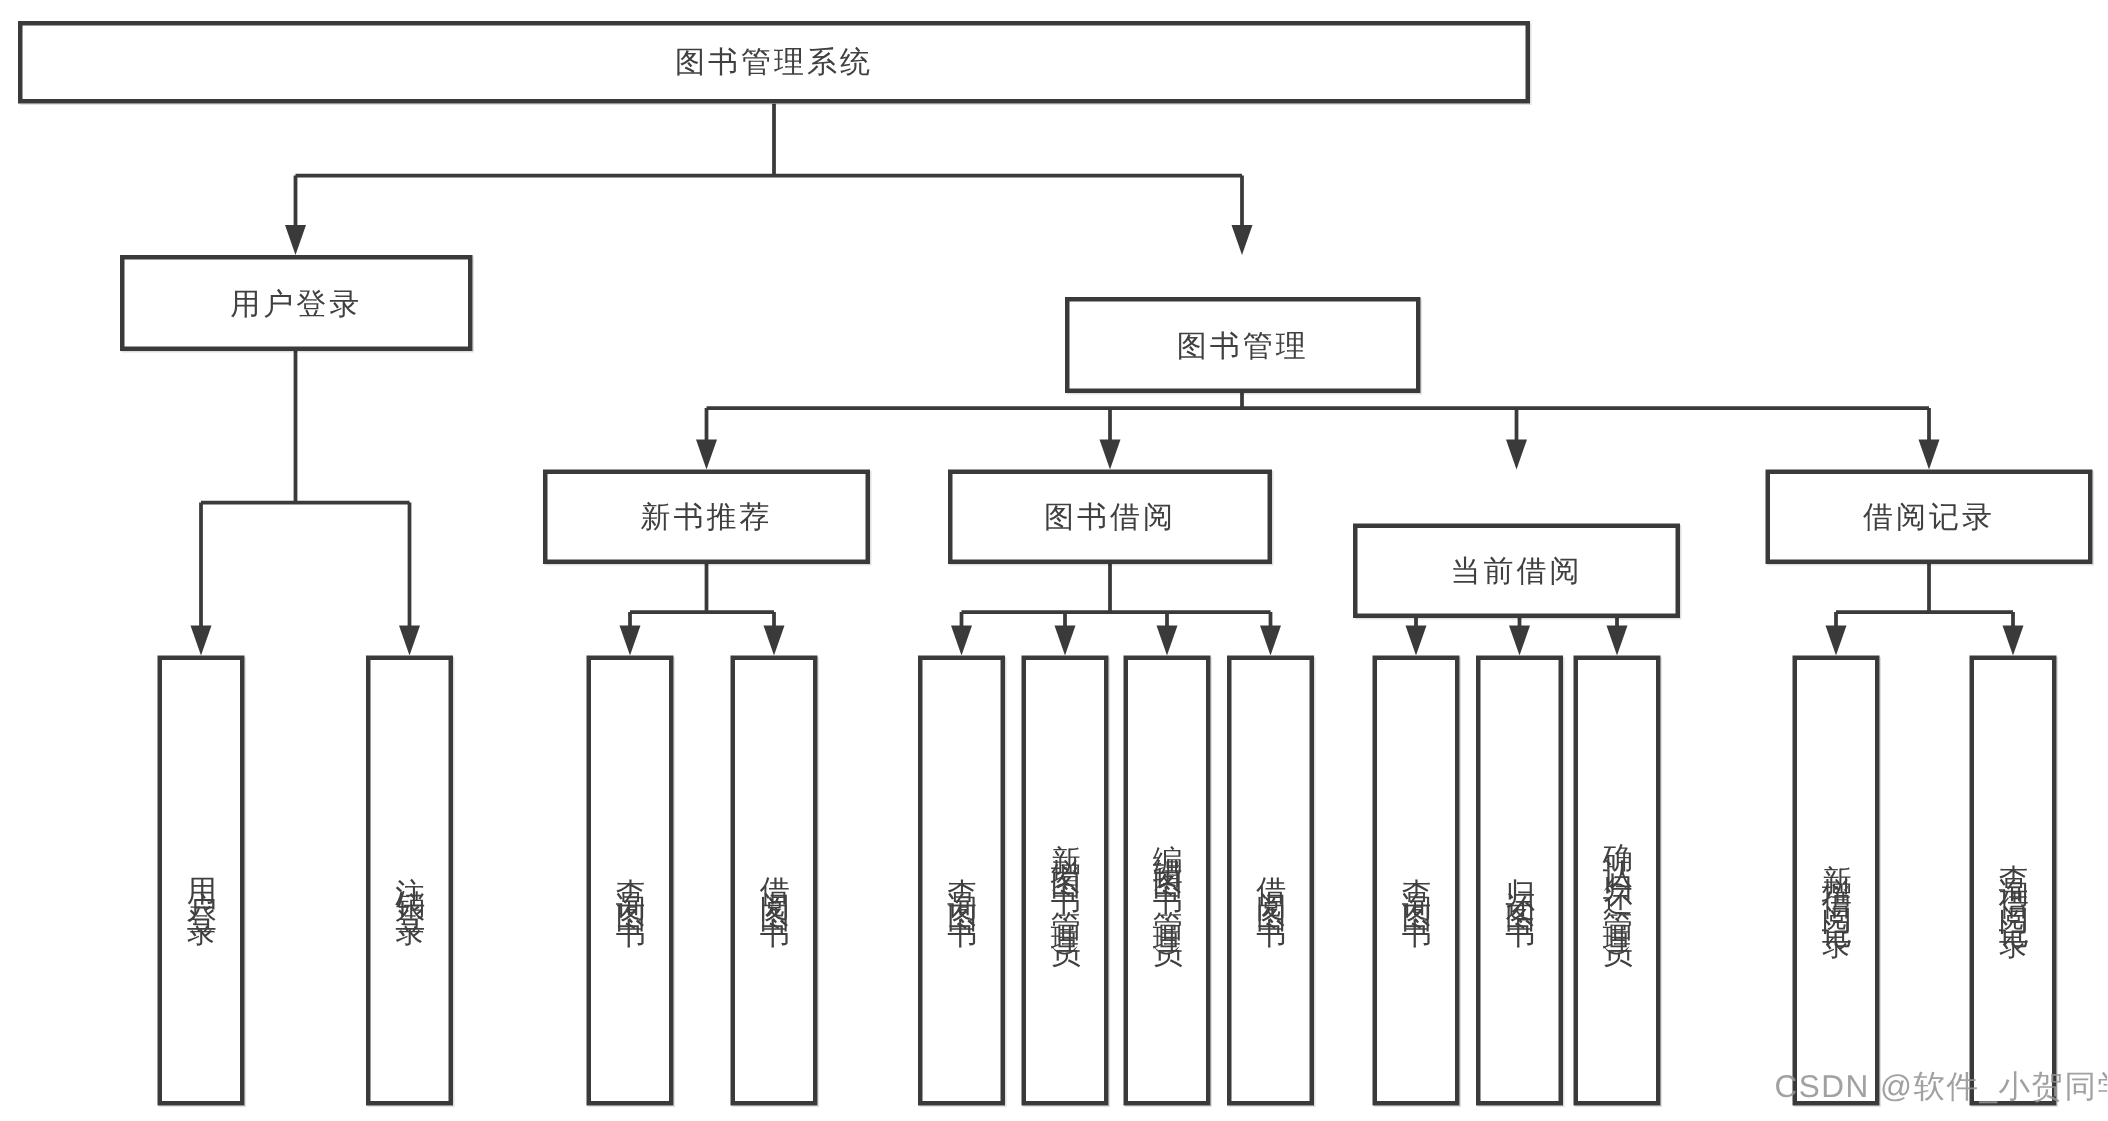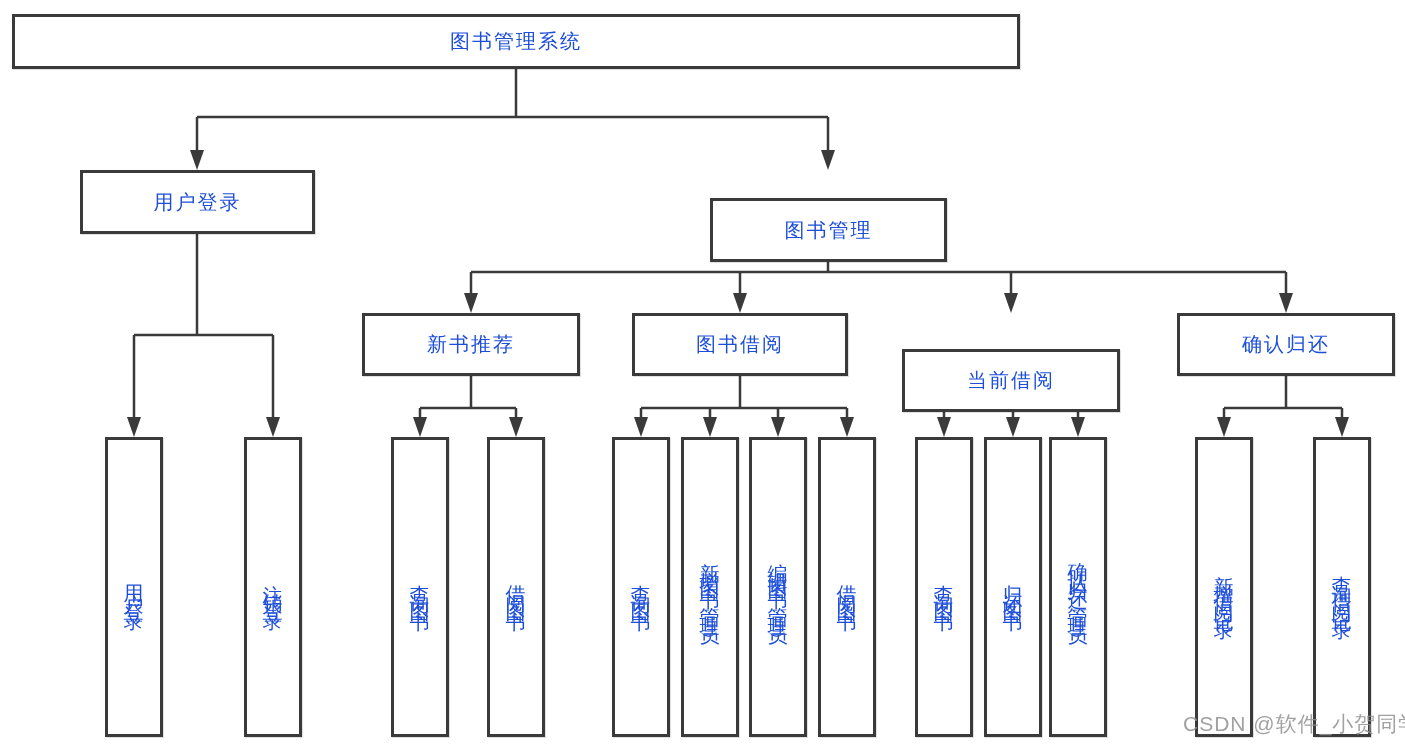--- a/index.html
+++ b/index.html
@@ -25,21 +25,21 @@
     box-sizing: border-box;
     border: 3px solid #3a3a3a;
     background: #ffffff;
     display: flex;
     align-items: center;
     justify-content: center;
     z-index: 2;
     box-shadow: 1px 1px 0 rgba(0,0,0,0.12);
   }
   .node span {
-    color: #1d4ed8;
+    color: #404040;
     font-size: 20px;
     letter-spacing: 2px;
     white-space: nowrap;
   }
   .node.v span {
     writing-mode: vertical-rl;
     text-orientation: mixed;
     letter-spacing: 9px;
     white-space: normal;
     line-height: 1.1;
@@ -110,21 +110,21 @@
   <div class="node" style="left:362px; top:313px; width:218px; height:63px;">
     <span>新书推荐</span>
   </div>
   <div class="node" style="left:632px; top:313px; width:216px; height:63px;justify-content:center;">
     <span>图书借阅</span>
   </div>
   <div class="node" style="left:902px; top:313px; width:218px; height:63px;margin-top:36px;">
     <span>当前借阅</span>
   </div>
   <div class="node" style="left:1177px; top:313px; width:218px; height:63px;">
-    <span>确认归还</span>
+    <span>借阅记录</span>
   </div>
 
   <div class="node v" style="left:105px; top:437px; width:58px; height:300px;">
     <span>用户登录</span>
   </div>
   <div class="node v" style="left:244px; top:437px; width:58px; height:300px;">
     <span>注销登录</span>
   </div>
 
   <div class="node v" style="left:391px; top:437px; width:58px; height:300px;">

